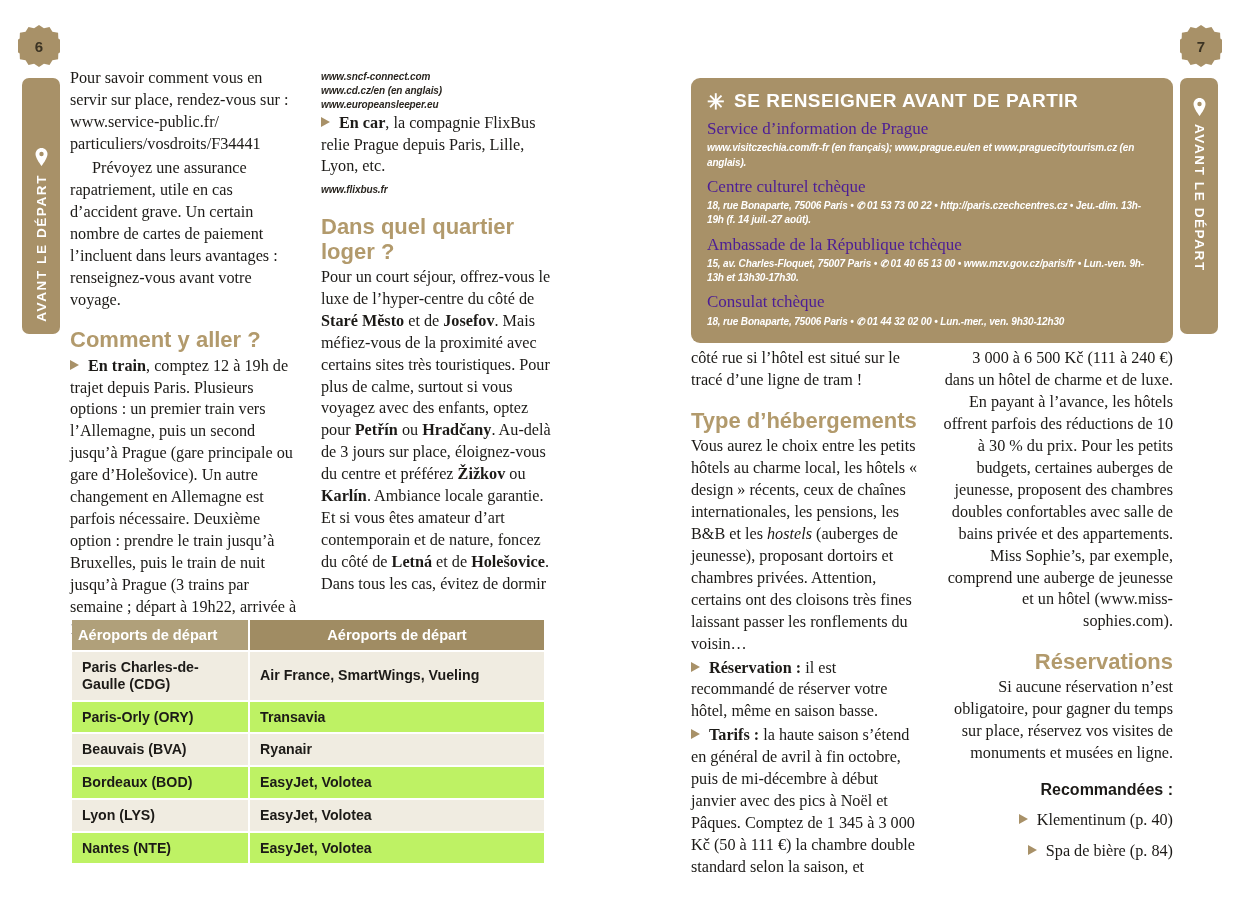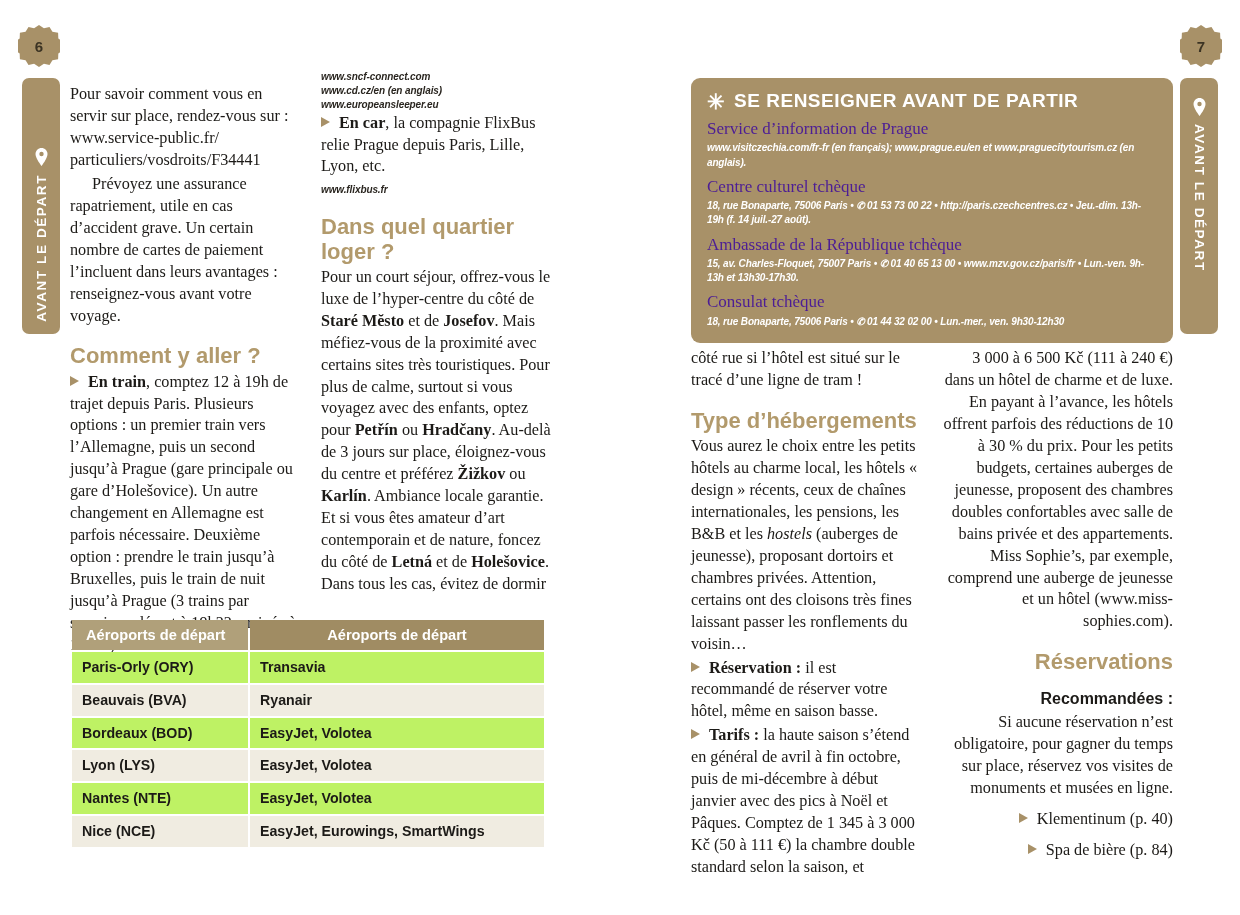--- a/index.html
+++ b/index.html
@@ -120,40 +120,40 @@
     border-left: 9px solid #a89168;
     border-top: 5.5px solid transparent;
     border-bottom: 5.5px solid transparent;
     margin-right: 9px;
     vertical-align: 1px;
   }
   b, .b { font-weight: bold; }
   i, .i { font-style: italic; }
 
   
-  #col1 { left: 70px;  top: 84px;  width: 228px; }
+  #col1 { left: 70px;  top: 68px;  width: 228px; }
   #col2 { left: 321px; top: 70px;  width: 230px; }
   #col3 { left: 691px; top: 348px; width: 228px; }
   #col4 { left: 943px; top: 348px; width: 230px; text-align: right; }
 
   
   .air-table {
     position: absolute;
     left: 70px; top: 618px;
     width: 476px;
     border-collapse: separate;
     border-spacing: 2px;
     font-family: "Liberation Sans", sans-serif;
     font-size: 14.2px;
   }
   .air-table th {
     background: #b0a07a;
     color: #ffffff;
     font-weight: bold;
-    padding: 7px 14px;
+    padding: 7px 6px;
     text-align: left;
     font-size: 14.6px;
   }
   .air-table th.col-b {
     background: #a08c63;
     text-align: center;
   }
   .air-table td {
     background: #f0ece1;
     color: #1c1a17;
@@ -263,43 +263,43 @@
   </div>
 
   <table class="air-table">
     <thead>
       <tr>
         <th class="c1">Aéroports de départ</th>
         <th class="col-b">Aéroports de départ</th>
       </tr>
     </thead>
     <tbody>
+      <tr>
+        <td class="c1">Paris Charles-de-Gaulle (CDG)</td>
+        <td>Air France, SmartWings, Vueling</td>
+      </tr>
       <tr class="alt">
         <td class="c1">Paris-Orly (ORY)</td>
         <td>Transavia</td>
       </tr>
       <tr>
         <td class="c1">Beauvais (BVA)</td>
         <td>Ryanair</td>
       </tr>
       <tr class="alt">
         <td class="c1">Bordeaux (BOD)</td>
         <td>EasyJet, Volotea</td>
       </tr>
       <tr>
         <td class="c1">Lyon (LYS)</td>
         <td>EasyJet, Volotea</td>
       </tr>
       <tr class="alt">
         <td class="c1">Nantes (NTE)</td>
         <td>EasyJet, Volotea</td>
-      </tr>
-      <tr>
-        <td class="c1">Nice (NCE)</td>
-        <td>EasyJet, Eurowings, SmartWings</td>
       </tr>
     </tbody>
   </table>
 
   <div class="info-box">
     <div class="info-title">
       <span class="asterisk-icon">✳</span>
       <span>SE RENSEIGNER AVANT DE PARTIR</span>
     </div>
 
@@ -324,22 +324,22 @@
       <span class="tri"></span><b>Réservation :</b><span> il est recommandé de réserver votre hôtel, même en saison basse.</span>
     </p>
     <p class="bullet-para">
       <span class="tri"></span><b>Tarifs :</b><span> la haute saison s’étend en général de avril à fin octobre, puis de mi-décembre à début janvier avec des pics à Noël et Pâques. Comptez de 1 345 à 3 000 Kč (50 à 111 €) la chambre double standard selon la saison, et</span>
     </p>
   </div>
 
   <div class="col" id="col4">
     <p>3 000 à 6 500 Kč (111 à 240 €) dans un hôtel de charme et de luxe. En payant à l’avance, les hôtels offrent parfois des réductions de 10 à 30 % du prix. Pour les petits budgets, certaines auberges de jeunesse, proposent des chambres doubles confortables avec salle de bains privée et des appartements. Miss Sophie’s, par exemple, comprend une auberge de jeunesse et un hôtel (www.miss-sophies.com).</p>
     <h2 class="section-title">Réservations</h2>
+    <p>Si aucune réservation n’est obligatoire, pour gagner du temps sur place, réservez vos visites de monuments et musées en ligne.</p>
     <p style="margin-top:14px;font-family:'Liberation Sans',sans-serif;font-weight:bold;font-size:16px;color:#1c1a17">Recommandées :</p>
-    <p>Si aucune réservation n’est obligatoire, pour gagner du temps sur place, réservez vos visites de monuments et musées en ligne.</p>
     <p class="bullet-para" style="margin-top:9px">
       <span class="tri"></span><span>Klementinum (p. 40)</span>
     </p>
     <p class="bullet-para" style="margin-top:9px">
       <span class="tri"></span><span>Spa de bière (p. 84)</span>
     </p>
   </div>
 
 </div>
 

